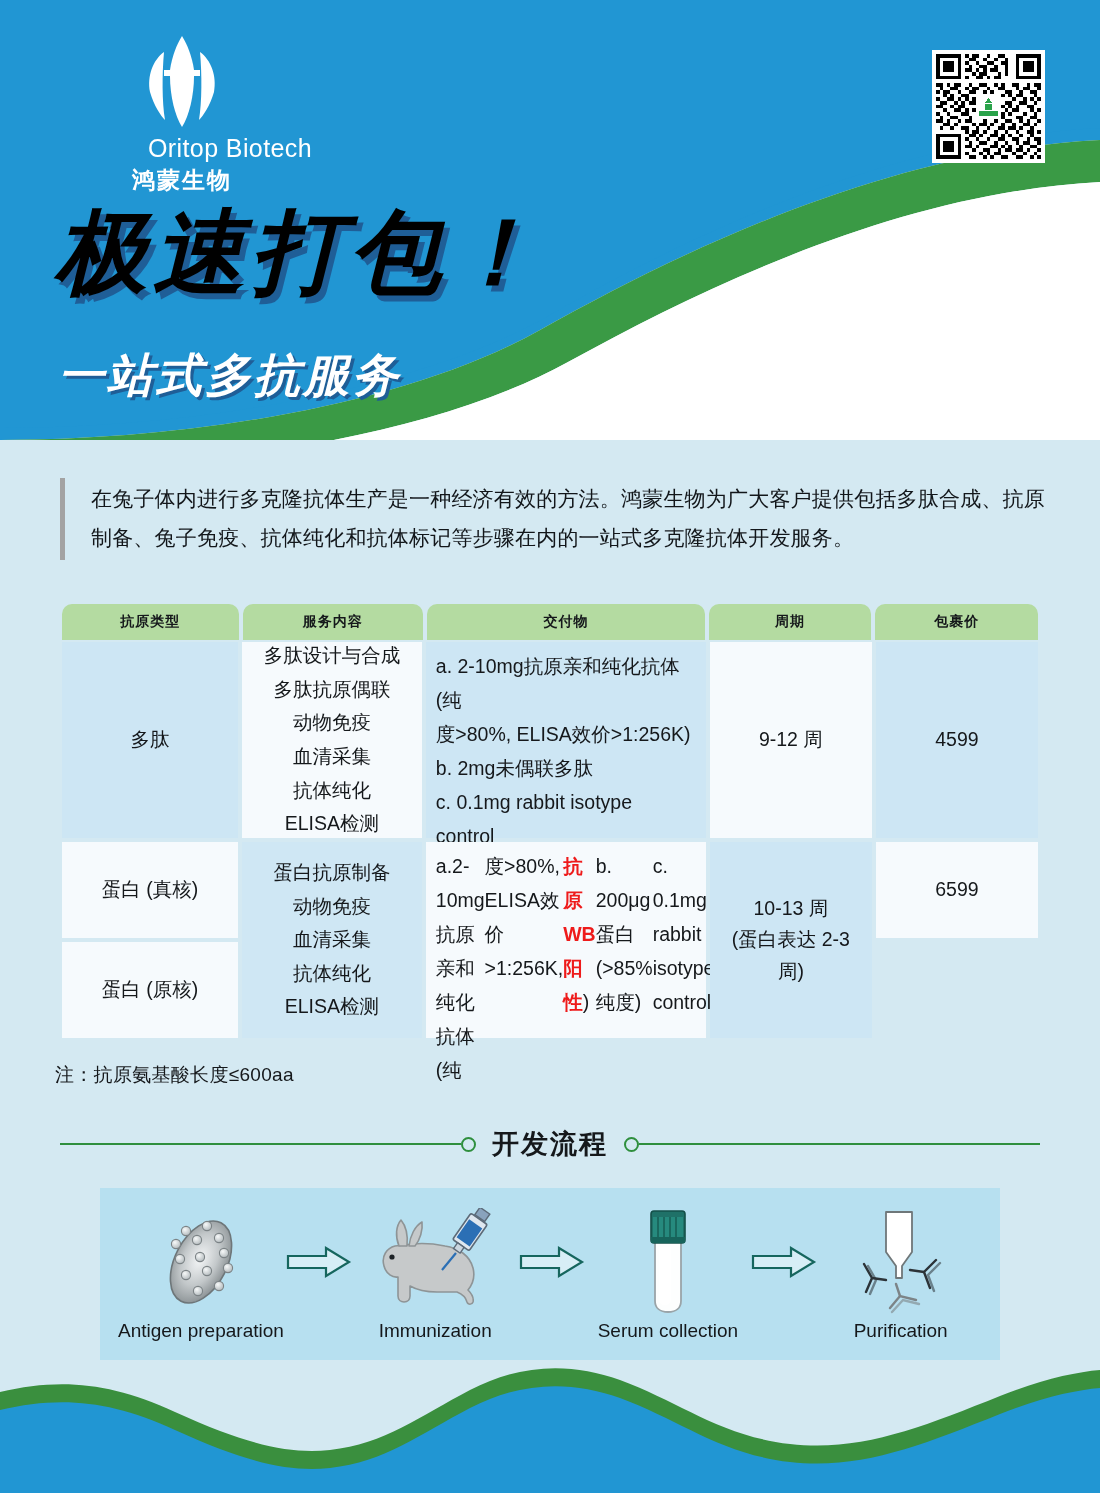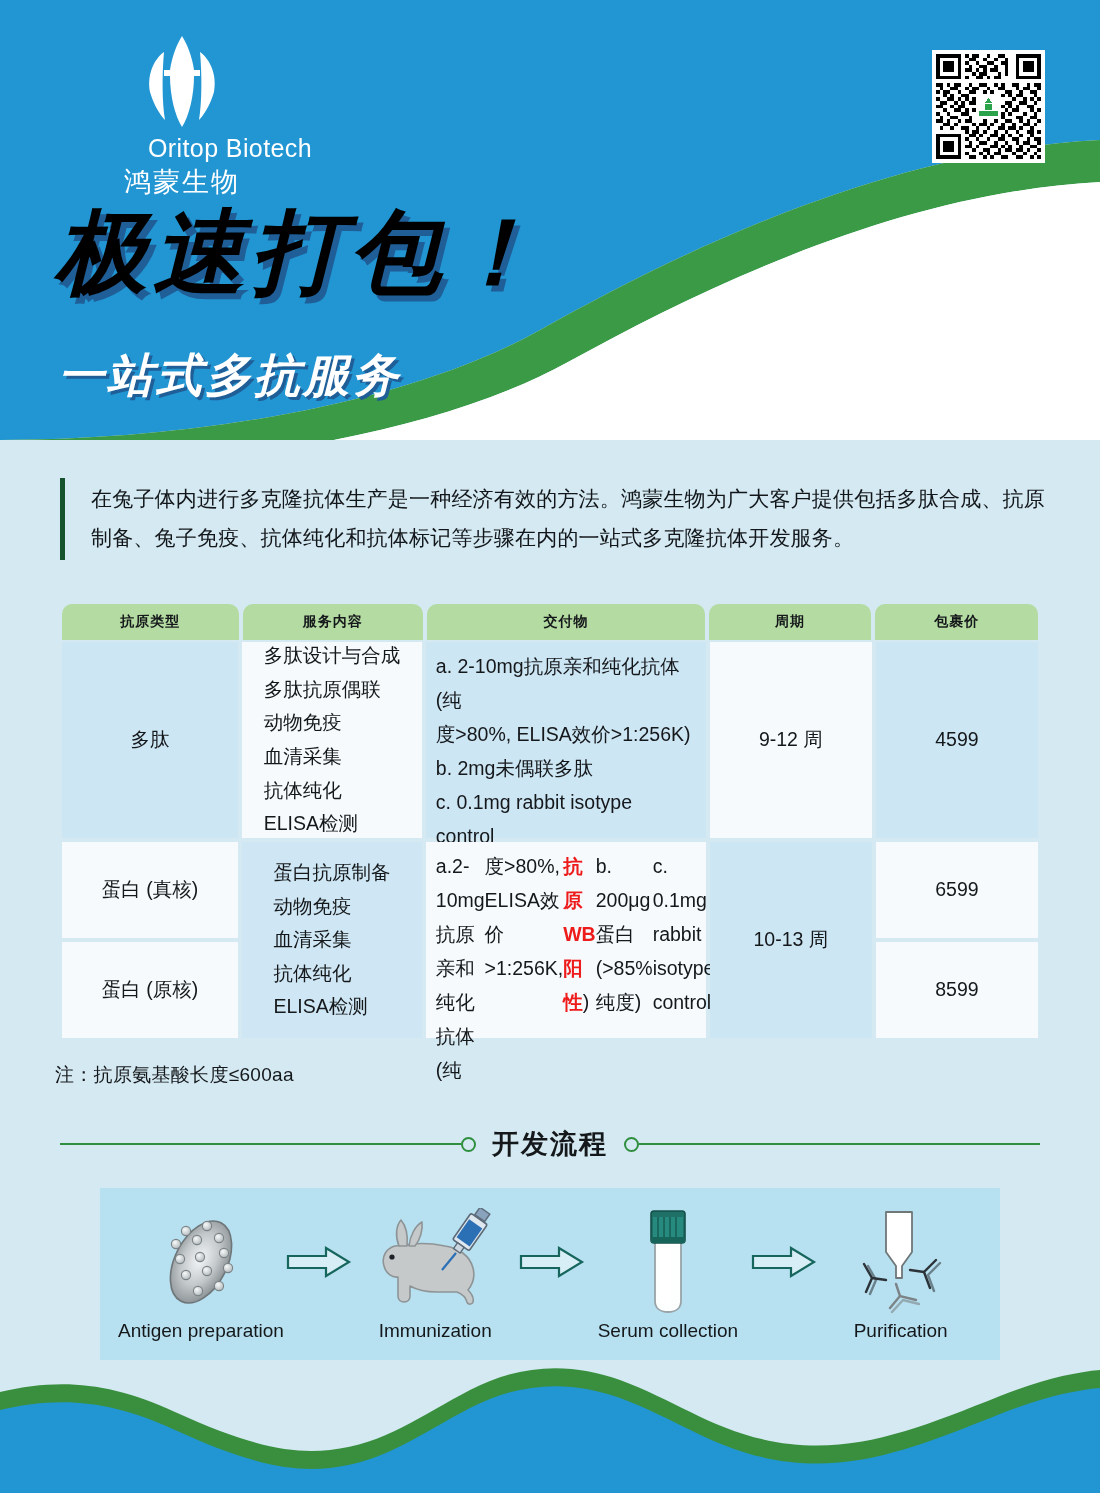--- a/index.html
+++ b/index.html
@@ -24,22 +24,22 @@
     width: 260px;
     text-align: center;
     z-index: 5;
   }
   .logo-mark { width: 90px; height: 96px; display: block; margin: 0 auto 4px auto; }
   .logo-en {
     color: #ffffff; font-size: 25px; letter-spacing: .4px;
     font-weight: 400; line-height: 1.15; text-align: right;
   }
   .logo-cn {
-    color: #ffffff; font-size: 27px; letter-spacing: 2px;
-    font-weight: 400; margin-top: 4px; line-height: 1.15;
+    color: #ffffff; font-size: 23px; letter-spacing: 2px;
+    font-weight: 700; margin-top: 4px; line-height: 1.15;
   }
 
   .qr-wrap {
     position: absolute; right: 55px; top: 50px;
     width: 113px; height: 113px;
     background: #fff; padding: 4px; z-index: 5;
   }
   .qr-wrap svg { display: block; width: 100%; height: 100%; }
 
   .headline {
@@ -58,21 +58,21 @@
     font-size: 46px; font-weight: 700;
     letter-spacing: 3px;
     font-family: "DejaVu Sans", "Liberation Sans", sans-serif;
     text-shadow: 3px 3px 0 #1f5e97;
     font-style: italic;
   }
 
   
   .intro {
     position: absolute; left: 60px; top: 478px; width: 990px;
-    border-left: 5px solid #14532d;
+    border-left: 5px solid #a3a3a3;
     padding: 2px 0 2px 26px;
     z-index: 4;
   }
   .intro p {
     font-size: 21px; line-height: 1.85; color: #12161a;
     letter-spacing: .2px;
   }
 
   
   .tbl { position: absolute; left: 62px; top: 604px; width: 976px; z-index: 4; }
@@ -90,21 +90,21 @@
   .cell {
     display: flex; align-items: center; justify-content: center;
     font-size: 19.5px; color: #15181b; line-height: 1.62;
     padding: 8px 10px;
   }
   .cell.lead { text-align: center; }
   .cell.left { align-items: flex-start; justify-content: flex-start; text-align: left; }
   .bg-blue { background: #cde6f4; }
   .bg-pale { background: #f6fafd; }
   .bg-mid  { background: #cfe7f4; }
-  .svc-list { text-align: left; line-height: 1.72; }
+  .svc-list { text-align: center; line-height: 1.72; }
   .deliv { line-height: 1.74; font-size: 19.5px; }
   .hl-red { color: #ee1b1b; font-weight: 700; }
 
   .note {
     position: absolute; left: 55px; top: 1062px;
     font-size: 19px; color: #15181b; z-index: 4; letter-spacing: .3px;
   }
 
   
   .divider {
@@ -467,27 +467,27 @@
           <div class="deliv">b. 200μg蛋白(&gt;85%纯度)</div>
           <div class="deliv">c. 0.1mg rabbit isotype control</div>
           <div class="deliv">d. 检测报告</div>
         </div>
       </div>
 
       <div class="col" style="width:164px">
         <div class="cell lead bg-pale" style="height:196px">9-12 周</div>
         <div class="cell lead bg-blue" style="height:196px;flex-direction:column">
           <div>10-13 周</div>
+          <div>(蛋白表达 2-3 周)</div>
         </div>
       </div>
 
       <div class="col" style="width:164px">
         <div class="cell lead bg-blue" style="height:196px">4599</div>
         <div class="cell lead bg-pale" style="height:96px">6599</div>
-        <div class="cell lead bg-pale" style="height:96px">8599</div>
       </div>
 
     </div>
   </div>
 
   <div class="note">注：抗原氨基酸长度≤600aa</div>
 
   <div class="divider">
     <div class="div-line"></div>
     <div class="div-dot"></div>

